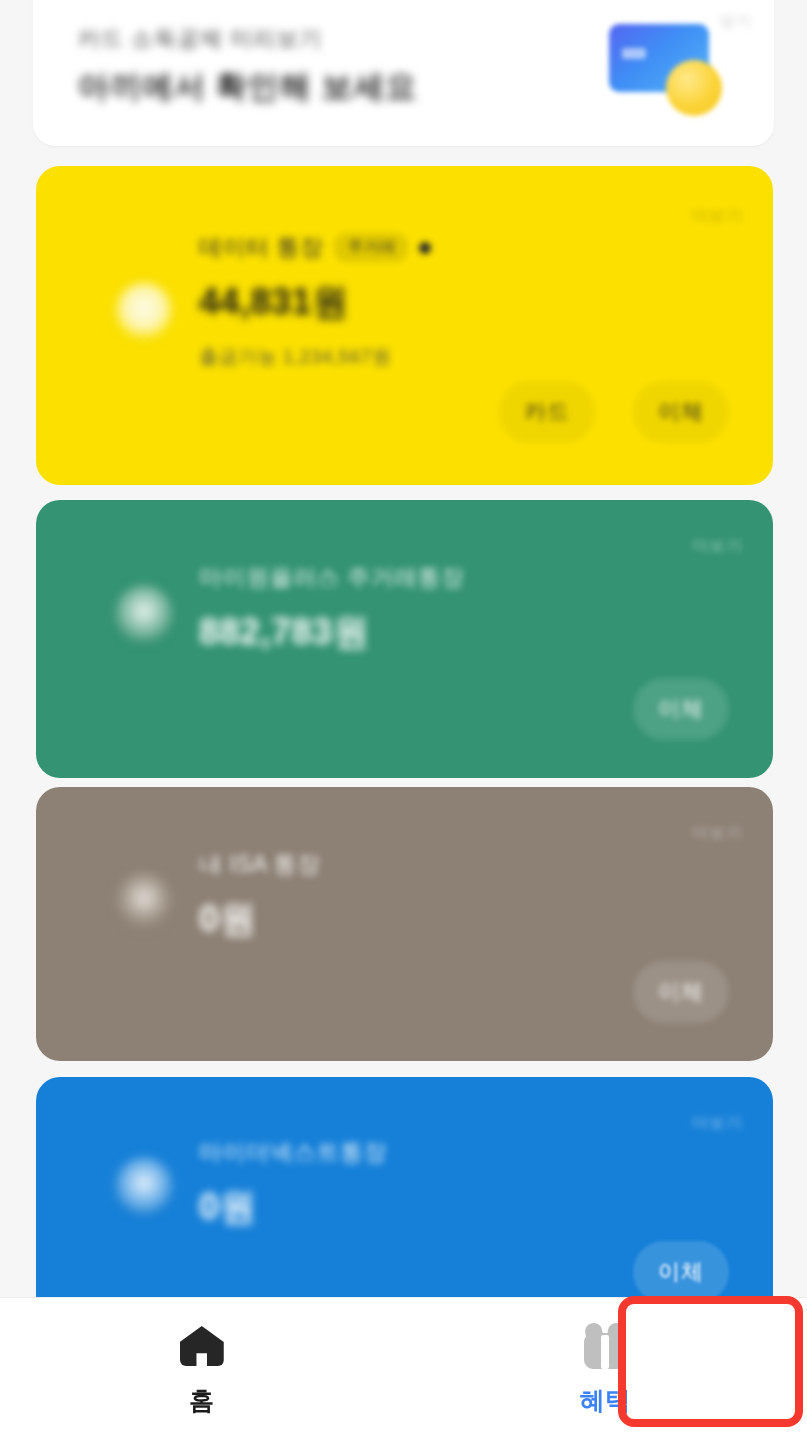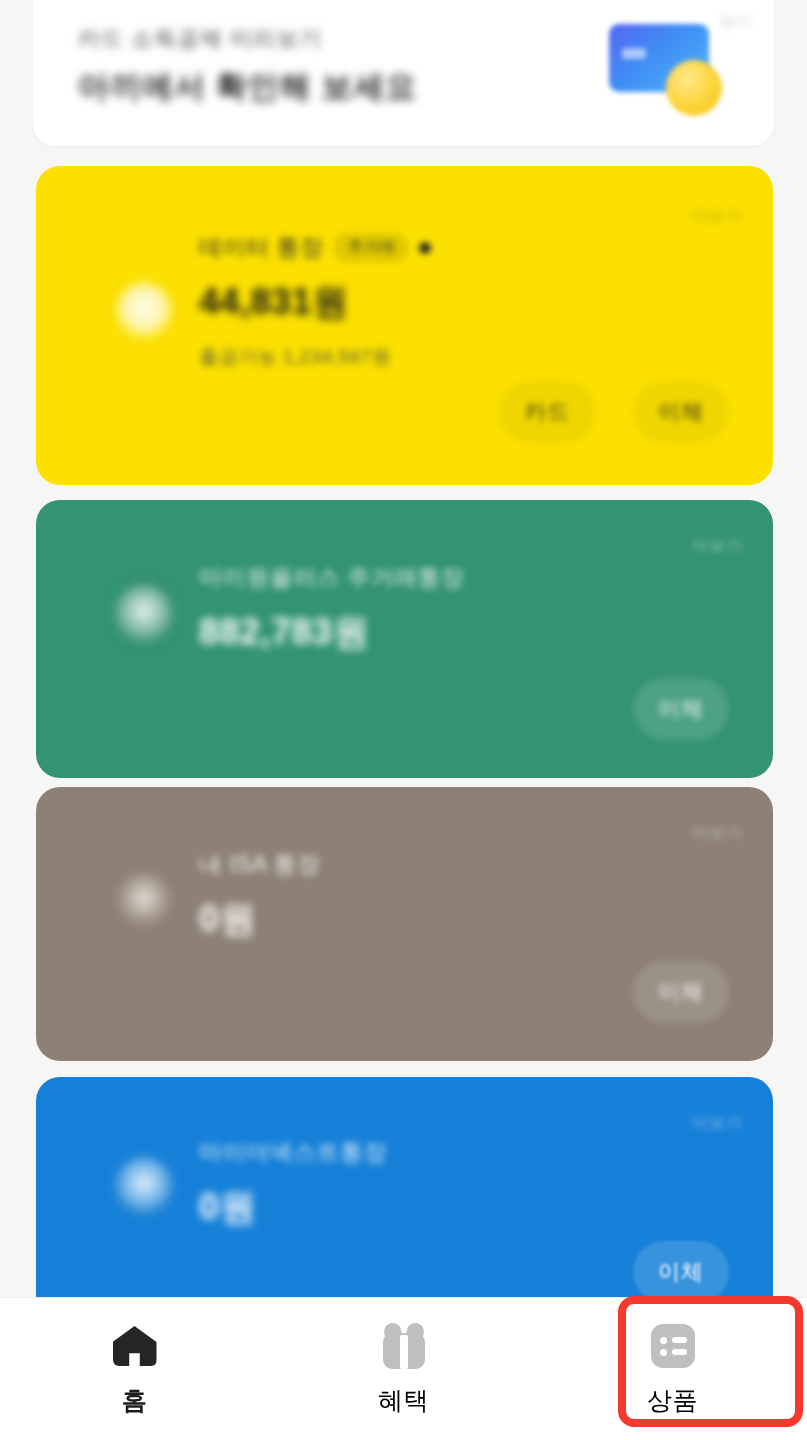--- a/index.html
+++ b/index.html
@@ -190,21 +190,21 @@
   }
   .nav-icon {
     height:52px; width:56px;
     display:flex; align-items:center; justify-content:center;
   }
   .nav-label {
     margin-top:12px;
     font-size:25px; letter-spacing:0.5px;
   }
   .nav-item.active .nav-label { color:#1c1c1c; font-weight:700; }
-  .nav-item .nav-label { color:#000000; font-weight:400; }
+  .nav-item .nav-label { color:#3b82f6; font-weight:700; }
 
   .icon-home {
     width:44px; height:40px;
     background:#262626;
     clip-path:polygon(50% 0%, 100% 40%, 100% 100%, 62% 100%, 62% 68%, 38% 68%, 38% 100%, 0% 100%, 0% 40%);
     border-radius:6px;
   }
   .icon-gift { position:relative; width:42px; height:46px; }
   .icon-gift-box {
     position:absolute; left:0; top:10px;
@@ -345,30 +345,19 @@
         <div class="icon-gift">
           <div class="icon-gift-bow-l"></div>
           <div class="icon-gift-bow-r"></div>
           <div class="icon-gift-box"></div>
           <div class="icon-gift-ribbon"></div>
         </div>
       </div>
       <div class="nav-label">혜택</div>
     </div>
 
-    <div class="nav-item">
-      <div class="nav-icon">
-        <div class="icon-list">
-          <span class="ld ld1"></span>
-            <span class="ll ll1"></span>
-          <span class="ld ld2"></span>
-            <span class="ll ll2"></span>
-        </div>
-      </div>
-      <div class="nav-label">상품</div>
-    </div>
 
 
   </div>
 
   <div class="annotation-box"></div>
 
 </div>
 
 </body></html>

